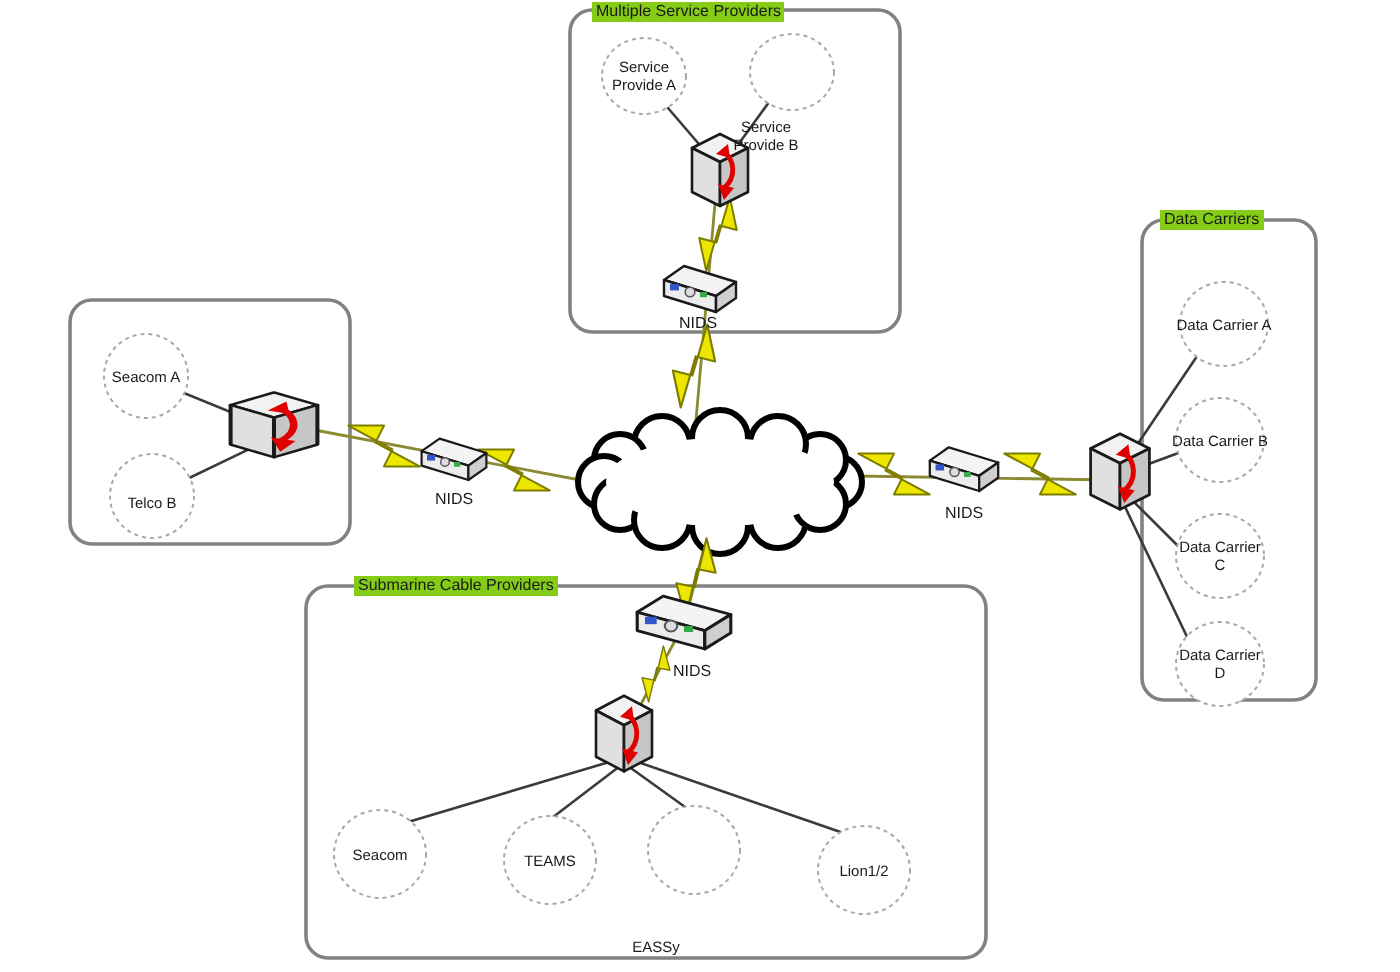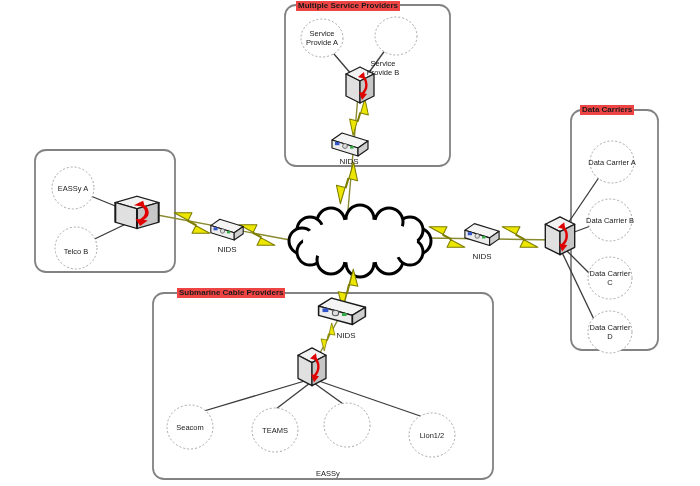--- a/index.html
+++ b/index.html
@@ -3,21 +3,21 @@
 <meta charset="utf-8">
 <style>
   html,body{margin:0;padding:0;background:#ffffff;}
   .canvas{
     position:relative;width:700px;height:486px;background:#ffffff;
     font-family:"Liberation Sans",sans-serif;overflow:hidden;
   }
   .canvas svg{position:absolute;left:0;top:0;}
   .lbl{position:absolute;color:#1a1a1a;}
   .group-title{
-    font-size:8px;font-weight:bold;background:#ef4444;
+    font-size:8px;font-weight:normal;background:#84cc16;
     padding:0 2px;line-height:1.25;white-space:nowrap;
   }
   .group-title.wrap{white-space:normal;width:80px;}
   .node-label{
     font-size:7.5px;line-height:1.2;text-align:center;
     display:flex;align-items:center;justify-content:center;
   }
   .nids-label{font-size:8px;text-align:center;width:36px;}
   .internet-label{
     font-size:15px;font-weight:bold;text-align:center;width:100px;
@@ -132,21 +132,21 @@
     <use href="#sym-router" transform="translate(312,371) scale(1.0,1.05)"></use>
   </svg>
 
   <div class="lbl group-title" style="left:296px;top:1px;">Multiple Service Providers</div>
   <div class="lbl group-title" style="left:580px;top:105px;">Data Carriers</div>
   <div class="lbl group-title" style="left:177px;top:288px;">Submarine Cable Providers</div>
 
 
   <div class="lbl node-label" style="left:300px;top:24px;width:44px;height:28px;">Service Provide A</div>
   <div class="lbl node-label" style="left:361px;top:22px;width:44px;height:28px;margin-top:32px;">Service Provide B</div>
-  <div class="lbl node-label" style="left:49px;top:181px;width:48px;height:14px;">EASSy A</div>
+  <div class="lbl node-label" style="left:49px;top:181px;width:48px;height:14px;">Seacom A</div>
   <div class="lbl node-label" style="left:52px;top:244px;width:48px;height:14px;">Telco B</div>
   <div class="lbl node-label" style="left:588px;top:148px;width:48px;height:28px;">Data Carrier A</div>
   <div class="lbl node-label" style="left:586px;top:206px;width:48px;height:28px;">Data Carrier B</div>
   <div class="lbl node-label" style="left:586px;top:264px;width:48px;height:28px;">Data Carrier C</div>
   <div class="lbl node-label" style="left:586px;top:318px;width:48px;height:28px;">Data Carrier D</div>
   <div class="lbl node-label" style="left:164px;top:420px;width:52px;height:14px;">Seacom</div>
   <div class="lbl node-label" style="left:249px;top:423px;width:52px;height:14px;">TEAMS</div>
   <div class="lbl node-label" style="left:302px;top:418px;width:52px;height:14px;margin-top:48px;">EASSy</div>
   <div class="lbl node-label" style="left:406px;top:428px;width:52px;height:14px;">Lion1/2</div>
 

